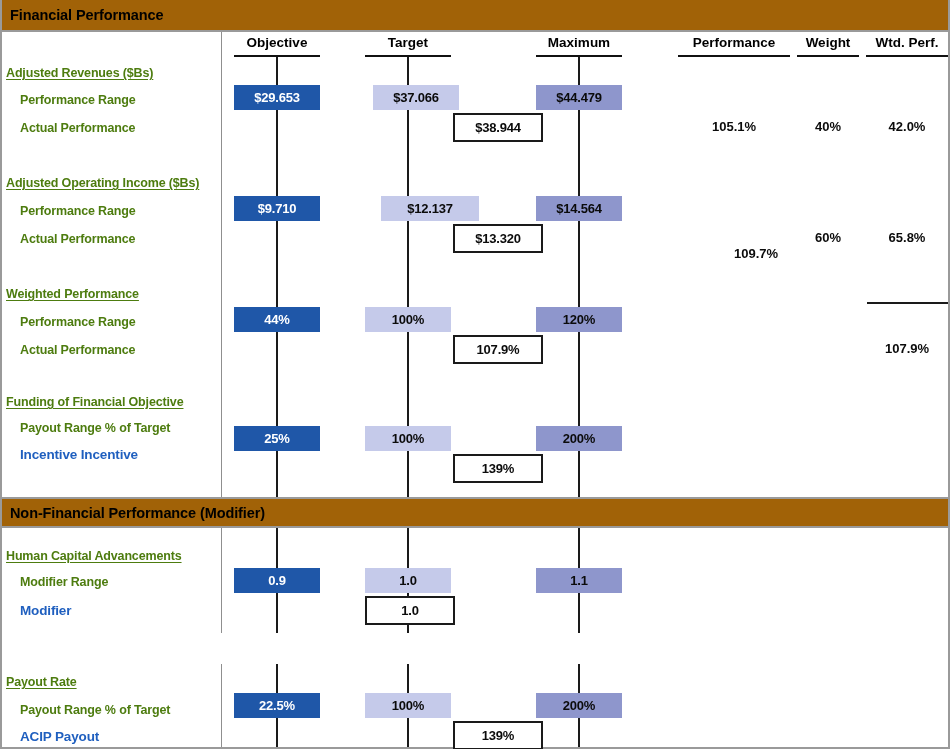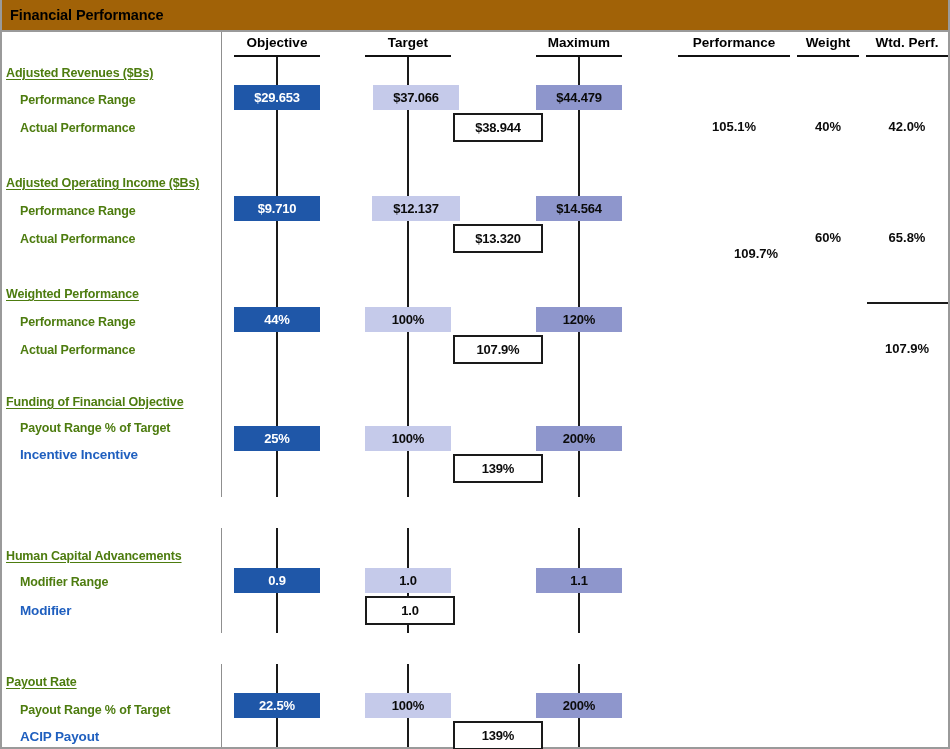--- a/index.html
+++ b/index.html
@@ -94,20 +94,23 @@
 
   <div class="frame-line h" style="top:0;"></div>
   <div class="frame-line h" style="top:747px;"></div>
   <div class="frame-line v" style="left:0;"></div>
   <div class="frame-line v" style="left:948px;"></div>
 
   <div class="band" style="top:0px;height:32px;border-top:none;">
     <span class="band-text">Financial Performance</span>
   </div>
 
+  <div class="band" style="top:497px;height:31px;">
+    <span class="band-text">Non-Financial Performance (Modifier)</span>
+  </div>
 
 
   <div class="vsep" style="left:221px;top:32px;height:465px;"></div>
   <div class="vsep" style="left:221px;top:528px;height:105px;"></div>
   <div class="vsep" style="left:221px;top:664px;height:83px;"></div>
 
   <div class="colhead" style="left:234px;top:35px;width:86px;">Objective</div>
   <div class="colrule" style="left:234px;top:55px;width:86px;"></div>
 
   <div class="colhead" style="left:365px;top:35px;width:86px;">Target</div>
@@ -148,21 +151,21 @@
 
   <div class="num" style="left:678px;top:119px;width:112px;">105.1%</div>
   <div class="num" style="left:797px;top:119px;width:62px;">40%</div>
   <div class="num" style="left:866px;top:119px;width:82px;">42.0%</div>
 
   <div class="lbl group" style="top:176px;">Adjusted Operating Income ($Bs)</div>
   <div class="lbl sub" style="top:204px;">Performance Range</div>
   <div class="lbl sub" style="top:232px;">Actual Performance</div>
 
   <div class="bar threshold" style="left:234px;top:196px;width:86px;">$9.710</div>
-  <div class="bar target" style="left:372px;top:196px;width:88px;">$12.137</div>
+  <div class="bar target" style="left:381px;top:196px;width:98px;">$12.137</div>
   <div class="bar maximum" style="left:536px;top:196px;width:86px;">$14.564</div>
   <div class="callout" style="left:453px;top:224px;width:86px;">$13.320</div>
 
   <div class="num" style="left:700px;top:230px;width:112px;margin-top:16px;">109.7%</div>
   <div class="num" style="left:797px;top:230px;width:62px;">60%</div>
   <div class="num" style="left:866px;top:230px;width:82px;">65.8%</div>
 
   <div class="lbl group" style="top:287px;">Weighted Performance</div>
   <div class="lbl sub" style="top:315px;">Performance Range</div>
   <div class="lbl sub" style="top:343px;">Actual Performance</div>

